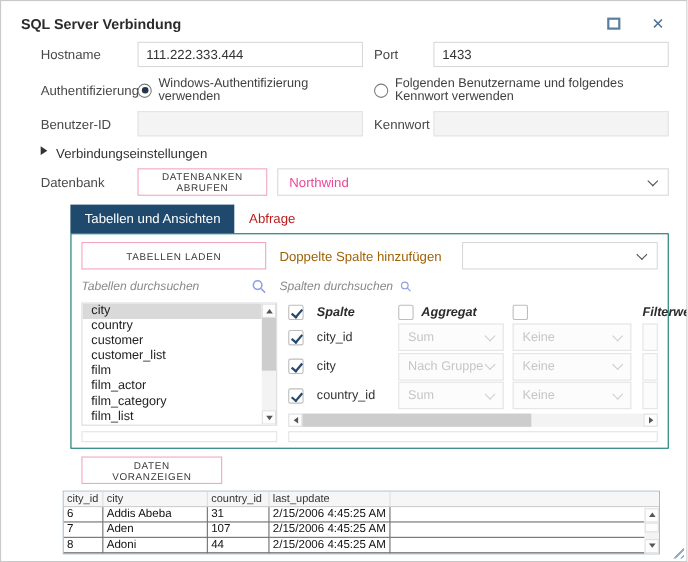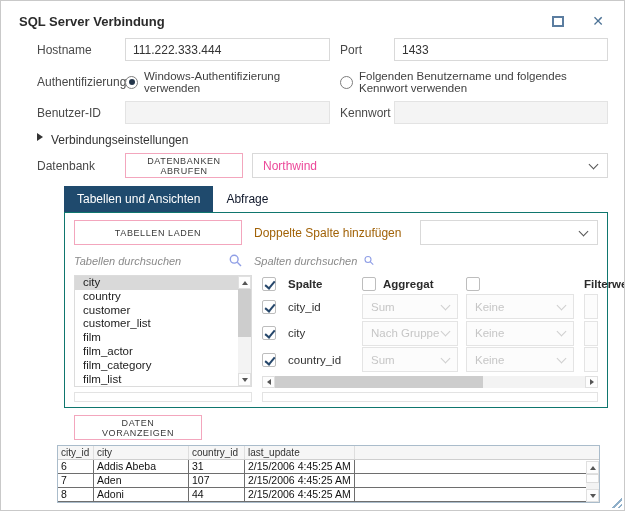--- a/index.html
+++ b/index.html
@@ -27,21 +27,21 @@
   .btn-outline{background:#fff;border:1.5px solid #f3a6bd;color:#3a3a3a;font-size:9px;letter-spacing:.6px;padding:0 16px;height:25px;cursor:pointer;}
   .dbrow{display:flex;align-items:center;margin-top:6px;}
   .dbrow .lbl{width:88px;flex:none;}
   .dbrow .btn-outline{width:118px;flex:none;}
   .sel{height:25px;border:1px solid #d9d9d9;background:#fff;display:flex;align-items:center;justify-content:space-between;padding:0 10px;font-size:12px;color:#ec4899;cursor:pointer;text-align:center;}
   .dbrow .sel{flex:1;margin-left:9px;}
   .chev{width:7px;height:7px;border-right:1.5px solid #555;border-bottom:1.5px solid #555;transform:rotate(45deg);margin-top:-3px;flex:none;}
   .chev.dis{border-color:#cfcfcf;}
   
   .tabs{display:flex;margin:8px 0 0 27px;}
-  .tab{font-size:12px;padding:6px 13px;cursor:pointer;color:#0f172a;}
+  .tab{font-size:12px;padding:6px 13px;cursor:pointer;color:#b91c1c;}
   .tab.active{background:#1f4a6d;color:#fff;}
   .panel{border:1px solid #0f766e;margin-left:27px;height:196px;padding:7px 9px 5px 9px;display:flex;flex-direction:column;}
   .prow-top{display:flex;align-items:center;height:25px;}
   .prow-top .btn-outline{width:168px;flex:none;height:25px;}
   .dupcol-lbl{font-size:12px;color:#a16207;margin-left:12px;width:166px;flex:none;}
   .prow-top .sel{flex:1;}
   .searchrow{display:flex;align-items:center;margin-top:7px;height:17px;}
   .search{display:flex;align-items:center;justify-content:space-between;}
   .search input{border:none;outline:none;font-size:11px;font-style:italic;color:#8a8a8a;width:110px;padding:0;}
   .search input::placeholder{color:#8a8a8a;}
@@ -58,21 +58,21 @@
   .sbtn{height:13px;flex:none;background:#fdfdfd;border:1px solid #e0e0e0;display:flex;align-items:center;justify-content:center;cursor:pointer;}
   .vsb .thumb{height:48px;background:#cdcdcd;flex:none;cursor:pointer;}
   .tri-u{width:0;height:0;border-left:3px solid transparent;border-right:3px solid transparent;border-bottom:4px solid #555;}
   .tri-d{width:0;height:0;border-left:3px solid transparent;border-right:3px solid transparent;border-top:4px solid #555;}
   .tri-l{width:0;height:0;border-top:3px solid transparent;border-bottom:3px solid transparent;border-right:4px solid #555;}
   .tri-r{width:0;height:0;border-top:3px solid transparent;border-bottom:3px solid transparent;border-left:4px solid #555;}
   .strip{height:10px;border:1px solid #e3e3e3;margin-top:5px;background:#fff;flex:none;}
   
   .rightcol{flex:1;margin-left:10px;display:flex;flex-direction:column;min-width:0;}
   .cgrid-head,.cgrid-row{display:grid;grid-template-columns:26px 74px 104px 118px 1fr;align-items:center;}
-  .cgrid-head{height:20px;}
+  .cgrid-head{height:20px;font-style:italic;}
   .hcell{display:flex;align-items:center;gap:7px;font-size:11.5px;font-weight:700;color:#2b2b2b;white-space:nowrap;}
   .checkbox{width:14px;height:14px;border:1px solid #bdbdbd;background:#fff;border-radius:2px;position:relative;flex:none;cursor:pointer;}
   .checkbox.checked::after{content:"";position:absolute;left:4px;top:1px;width:4px;height:8px;border:solid #26476b;border-width:0 2px 2px 0;transform:rotate(40deg);}
   .cgrid-row{height:29px;}
   .colname{font-size:11.5px;color:#333;}
   .dsel{height:25px;width:96px;border:1px solid #e4e4e4;background:#fcfcfc;color:#c6c6c6;display:flex;align-items:center;justify-content:space-between;padding:0 8px;font-size:11.5px;}
   .dsel.w2{width:108px;}
   .dinp{height:25px;width:94%;border:1px solid #e4e4e4;background:#fcfcfc;font-size:11.5px;padding:0 6px;}
   .hsb{height:12px;margin-top:3px;background:#f3f3f3;display:flex;flex-none:0;}
   .hsb .sbtn{width:13px;height:12px;}

